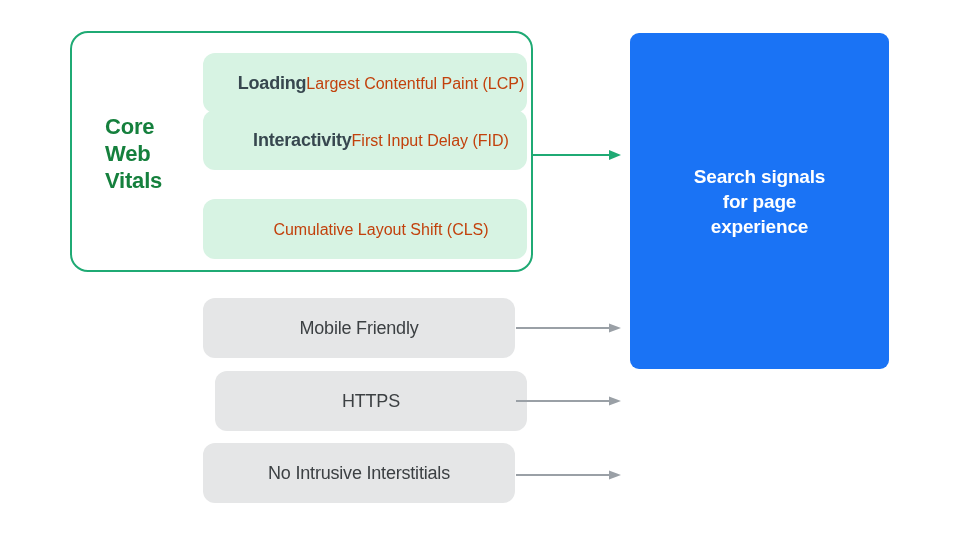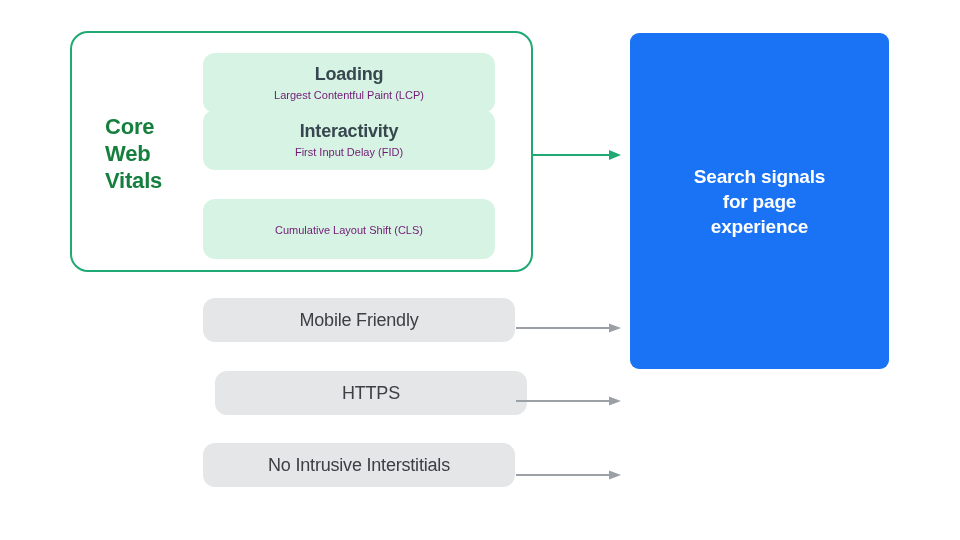--- a/index.html
+++ b/index.html
@@ -44,48 +44,49 @@
 
   
   .metric-box {
     position: absolute;
     left: 203px;
     width: 292px;
     height: 60px;
     background: #d7f3e3;
     border-radius: 12px;
     display: flex;
-    flex-direction: column;
+    flex-direction: row;
     align-items: center;
     justify-content: center;
+    padding-left: 32px;
   }
   .metric-box.m0 { top: 53px; }
   .metric-box.m1 { top: 110px; }
   .metric-box.m2 { top: 199px; }
 
   .metric-title {
     font-size: 18px;
     font-weight: bold;
     color: #37474f;
     letter-spacing: -0.2px;
     line-height: 21px;
   }
   .metric-sub {
-    font-size: 11px;
-    color: #701a75;
+    font-size: 16px;
+    color: #c2410c;
     line-height: 16px;
     margin-top: 2px;
   }
 
   
   .signal-box {
     position: absolute;
     left: 203px;
     width: 312px;
-    height: 44px;
+    height: 60px;
     background: #e5e6e7;
     border-radius: 12px;
     display: flex;
     align-items: center;
     justify-content: center;
   }
   .signal-box.s0 { top: 298px; }
   .signal-box.s1 { top: 371px; margin-left: 12px; }
   .signal-box.s2 { top: 443px; }
 

